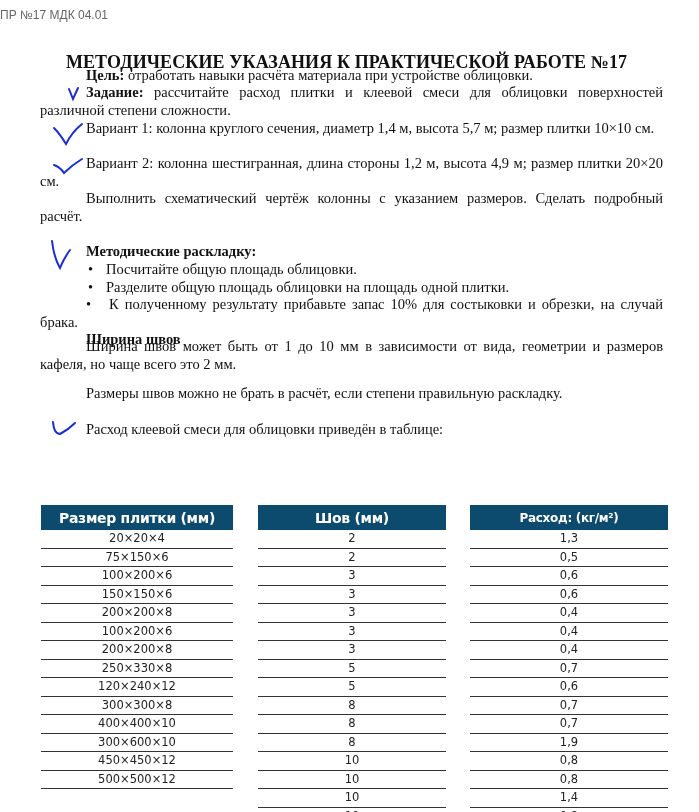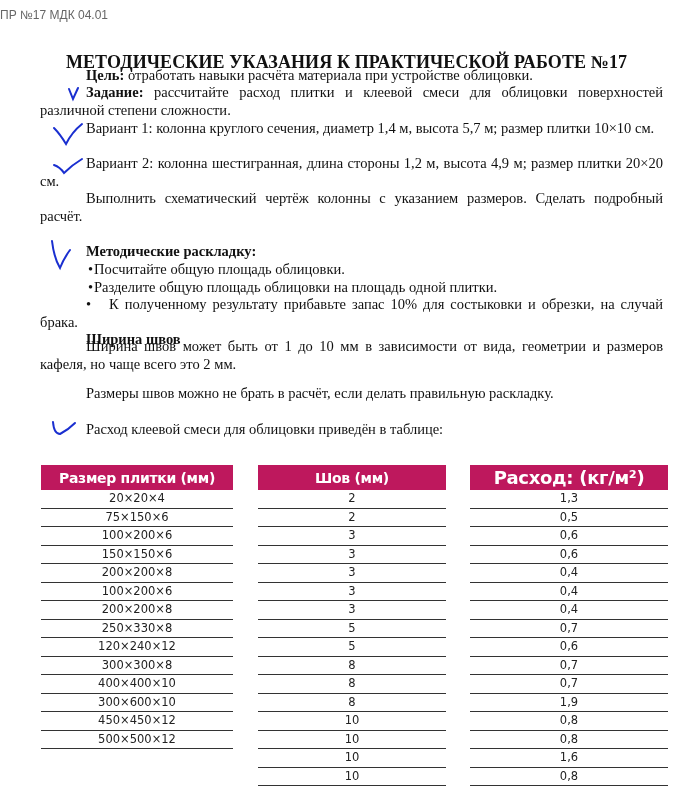--- a/index.html
+++ b/index.html
@@ -9,34 +9,34 @@
          font-family: "Liberation Sans", sans-serif; font-size: 12px; color: #666; }
   .title { position: absolute; top: 33px; left: 0; width: 693px; text-align: center;
            font-weight: bold; font-size: 18px; letter-spacing: 0.1px; margin-top: 19px; }
   .p { position: absolute; left: 40px; width: 623px; font-size: 14.5px; line-height: 17.5px;
        text-align: justify; }
   .ind { text-indent: 46px; }
   .b { font-weight: bold; }
   .bullets { position: absolute; left: 40px; width: 623px; font-size: 14.5px; line-height: 17.5px; margin:0; padding:0; list-style:none; }
   .bullets li { padding-left: 46px; position: relative; text-align: justify; }
   .bullets li .dot { position: absolute; left: 48px; }
-  .bullets li .txt { margin-left: 8px; display: inline; }
+  .bullets li .txt { margin-left: 20px; display: inline; }
   .bullets li.wrap { padding-left: 0; text-indent: 46px; }
   .check { position: absolute; }
   .check svg { display: block; }
   
   .col { position: absolute; top: 465px; font-family: "DejaVu Sans", sans-serif; font-size: 11.5px; }
-  .col .th { height: 25px; background: #be185d; color: #fff; font-weight: bold;
+  .col .th { height: 25px; background: #0c4a6e; color: #fff; font-weight: bold;
              display: flex; align-items: center; justify-content: center; font-size: 14px;
-             font-family: "DejaVu Sans", sans-serif; letter-spacing: -0.3px; }
+             font-family: "DejaVu Sans", sans-serif; letter-spacing: -0.3px; margin-top: 40px; }
   .col .td { height: 17.5px; line-height: 17px; text-align: center; border-bottom: 1.5px solid #333; color: #222; }
   .c1 { left: 41px; width: 192px; }
   .c2 { left: 258px; width: 188px; }
   .c3 { left: 470px; width: 198px; }
-  .c3 .th { font-size: 18px; }
+  .c3 .th { font-size: 12px; }
 </style>
 </head>
 <body>
 
 <div class="hdr">ПР №17 МДК 04.01</div>
 <div class="title">МЕТОДИЧЕСКИЕ УКАЗАНИЯ К ПРАКТИЧЕСКОЙ РАБОТЕ №17</div>
 
 <div class="p ind" style="top:67px">
   <span class="b">Цель:</span><span> отработать навыки расчёта материала при устройстве облицовки.</span>
 </div>
@@ -49,21 +49,21 @@
 
 <div class="p ind b" style="top:243px">Методические раскладку:</div>
 <ul class="bullets" style="top:261px">
   <li><span class="dot">•</span><span class="txt">Посчитайте общую площадь облицовки.</span></li>
   <li><span class="dot">•</span><span class="txt">Разделите общую площадь облицовки на площадь одной плитки.</span></li>
   <li class="wrap"><span>•</span>&nbsp;&nbsp;&nbsp;<span>К полученному результату прибавьте запас 10% для состыковки и обрезки, на случай брака.</span></li>
 </ul>
 
 <div class="p ind b" style="top:331px">Ширина швов</div>
 <div class="p ind" style="top:338px">Ширина швов может быть от 1 до 10 мм в зависимости от вида, геометрии и размеров кафеля, но чаще всего это 2 мм.</div>
-<div class="p ind" style="top:385px">Размеры швов можно не брать в расчёт, если делать правильную раскладку.</div>
+<div class="p ind" style="top:385px">Размеры швов можно не брать в расчёт, если степени правильную раскладку.</div>
 <div class="p ind" style="top:421px">Расход клеевой смеси для облицовки приведён в таблице:</div>
 
 <div class="check" style="left:67px;top:86px">
   <svg width="14" height="16" viewBox="0 0 14 16">
       <path d="M2 3 L6 13 L11 2" fill="none" stroke="#1a2fd0" stroke-width="2" stroke-linecap="round"></path>
     </svg>
 </div>
 <div class="check" style="left:52px;top:122px">
   <svg width="32" height="26" viewBox="0 0 32 26">
       <path d="M2 6 Q8 12 14 22 Q20 10 30 2" fill="none" stroke="#1a2fd0" stroke-width="2" stroke-linecap="round"></path>
@@ -135,16 +135,16 @@
       <div class="td">0,4</div>
       <div class="td">0,4</div>
       <div class="td">0,4</div>
       <div class="td">0,7</div>
       <div class="td">0,6</div>
       <div class="td">0,7</div>
       <div class="td">0,7</div>
       <div class="td">1,9</div>
       <div class="td">0,8</div>
       <div class="td">0,8</div>
-      <div class="td">1,6</div>
+      <div class="td">1,4</div>
       <div class="td">0,8</div>
     </div>
 </div>
 
 </body></html>

